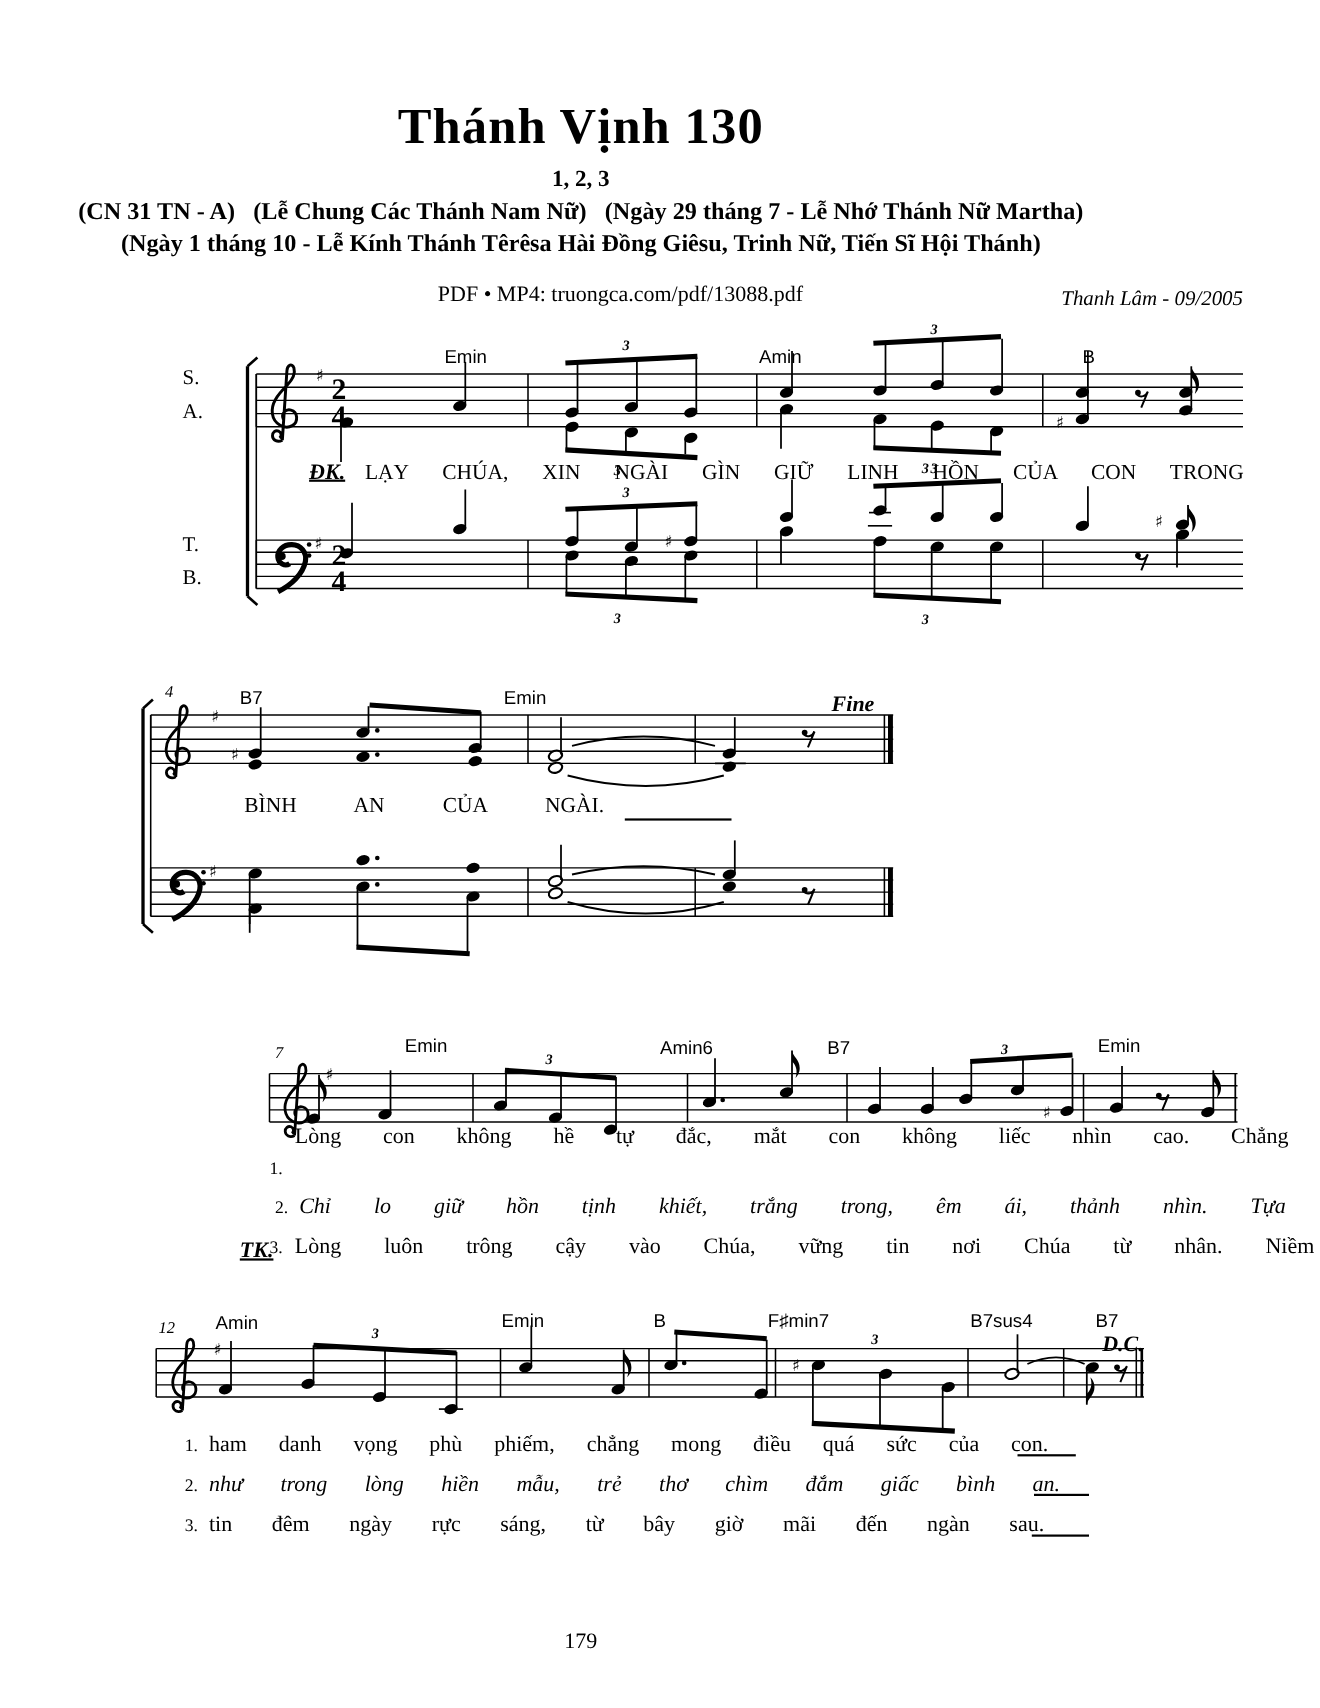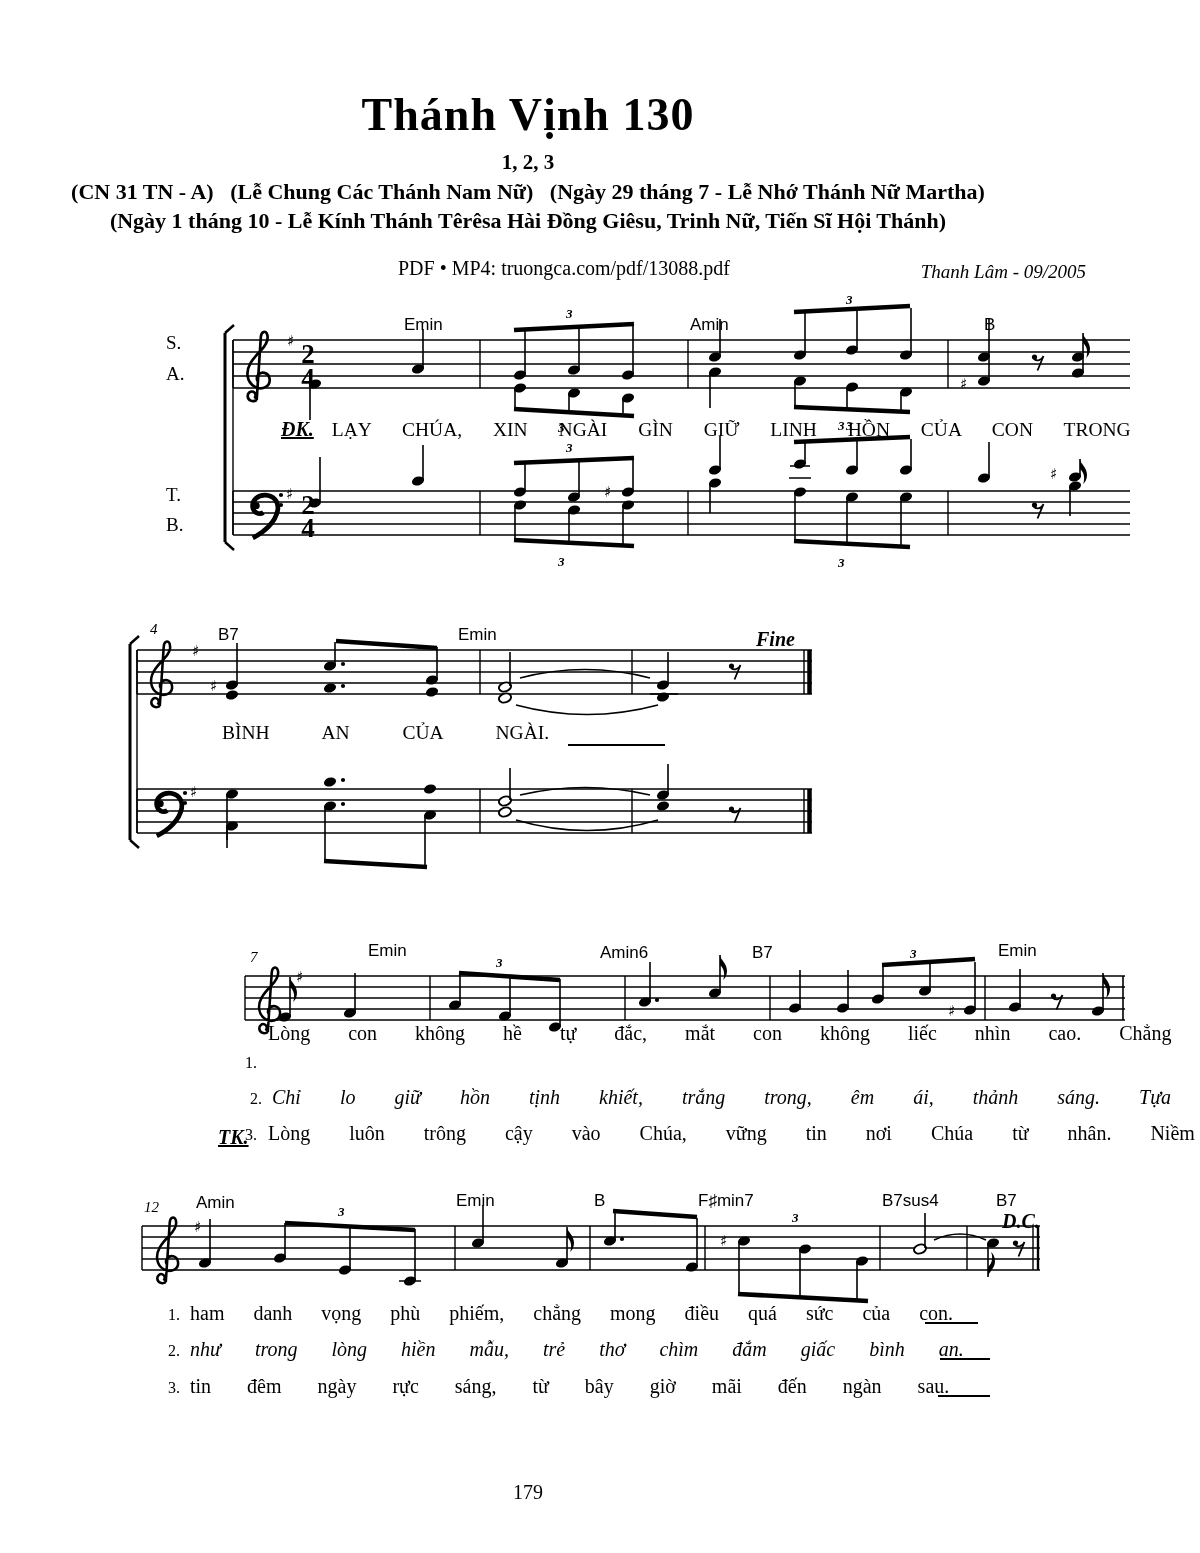--- a/index.html
+++ b/index.html
@@ -379,35 +379,35 @@
       <circle cx="1015.5" cy="1243" r="2.6" fill="#000"></circle>
       <path d="M1015 1245 C1018 1247.5 1022.5 1246.5 1024.5 1242 L1018.5 1256.5" stroke="#000" stroke-width="1.8" fill="none"></path>
       <circle cx="622" cy="1239" r="2.1" fill="#000"></circle>
     </svg>
 
   <div class="abs ctr title" style="top:88px;">Thánh Vịnh 130</div>
   <div class="abs ctr subtitle" style="top:150px;">1, 2, 3</div>
   <div class="abs ctr occ" style="top:179px;">(CN 31 TN - A)   (Lễ Chung Các Thánh Nam Nữ)   (Ngày 29 tháng 7 - Lễ Nhớ Thánh Nữ Martha)</div>
   <div class="abs ctr occ" style="top:208px;">(Ngày 1 tháng 10 - Lễ Kính Thánh Têrêsa Hài Đồng Giêsu, Trinh Nữ, Tiến Sĩ Hội Thánh)</div>
   <div class="abs linkline" style="left:398px;top:257px;">PDF • MP4: truongca.com/pdf/13088.pdf</div>
-  <div class="abs credit" style="left:856px;top:261px;text-align:right;">Thanh Lâm - 09/2005</div>
+  <div class="abs credit" style="left:900px;top:261px;text-align:right;">Thanh Lâm - 09/2005</div>
 
   <div class="abs" style="left:281px;top:418px;">
     <span class="dk">ĐK.</span><span class="caps" style="word-spacing:26px;">LẠY CHÚA, XIN NGÀI GÌN GIỮ LINH HỒN CỦA CON TRONG</span>
   </div>
 
   <div class="abs caps" style="left:222px;top:722px;word-spacing:48px;">BÌNH AN CỦA NGÀI.</div>
   <div class="rule" style="left:568px;top:744px;width:97px;"></div>
 
   <div class="abs vnum" style="left:245px;top:1054px;">1.</div>
   <div class="abs verse" style="left:268px;top:1022px;word-spacing:33px;">Lòng con không hề tự đắc, mắt con không liếc nhìn cao. Chẳng</div>
 
   <div class="abs tk" style="left:218px;top:1086px;">TK.</div>
   <div class="abs vnum" style="left:250px;top:1090px;">2.</div>
-  <div class="abs verse it" style="left:272px;top:1086px;word-spacing:34px;">Chỉ lo giữ hồn tịnh khiết, trắng trong, êm ái, thảnh sáng. Tựa</div>
+  <div class="abs verse it" style="left:272px;top:1086px;word-spacing:34px;">Chỉ lo giữ hồn tịnh khiết, trắng trong, êm ái, thảnh nhìn. Tựa</div>
 
   <div class="abs vnum" style="left:245px;top:1126px;">3.</div>
   <div class="abs verse" style="left:268px;top:1122px;word-spacing:34px;">Lòng luôn trông cậy vào Chúa, vững tin nơi Chúa từ nhân. Niềm</div>
 
   <div class="abs vnum" style="left:168px;top:1306px;">1.</div>
   <div class="abs verse" style="left:190px;top:1302px;word-spacing:24px;">ham danh vọng phù phiếm, chẳng mong điều quá sức của con.</div>
   <div class="rule" style="left:925px;top:1322px;width:53px;"></div>
 
   <div class="abs vnum" style="left:168px;top:1342px;">2.</div>
   <div class="abs verse it" style="left:190px;top:1338px;word-spacing:29px;">như trong lòng hiền mẫu, trẻ thơ chìm đắm giấc bình an.</div>

